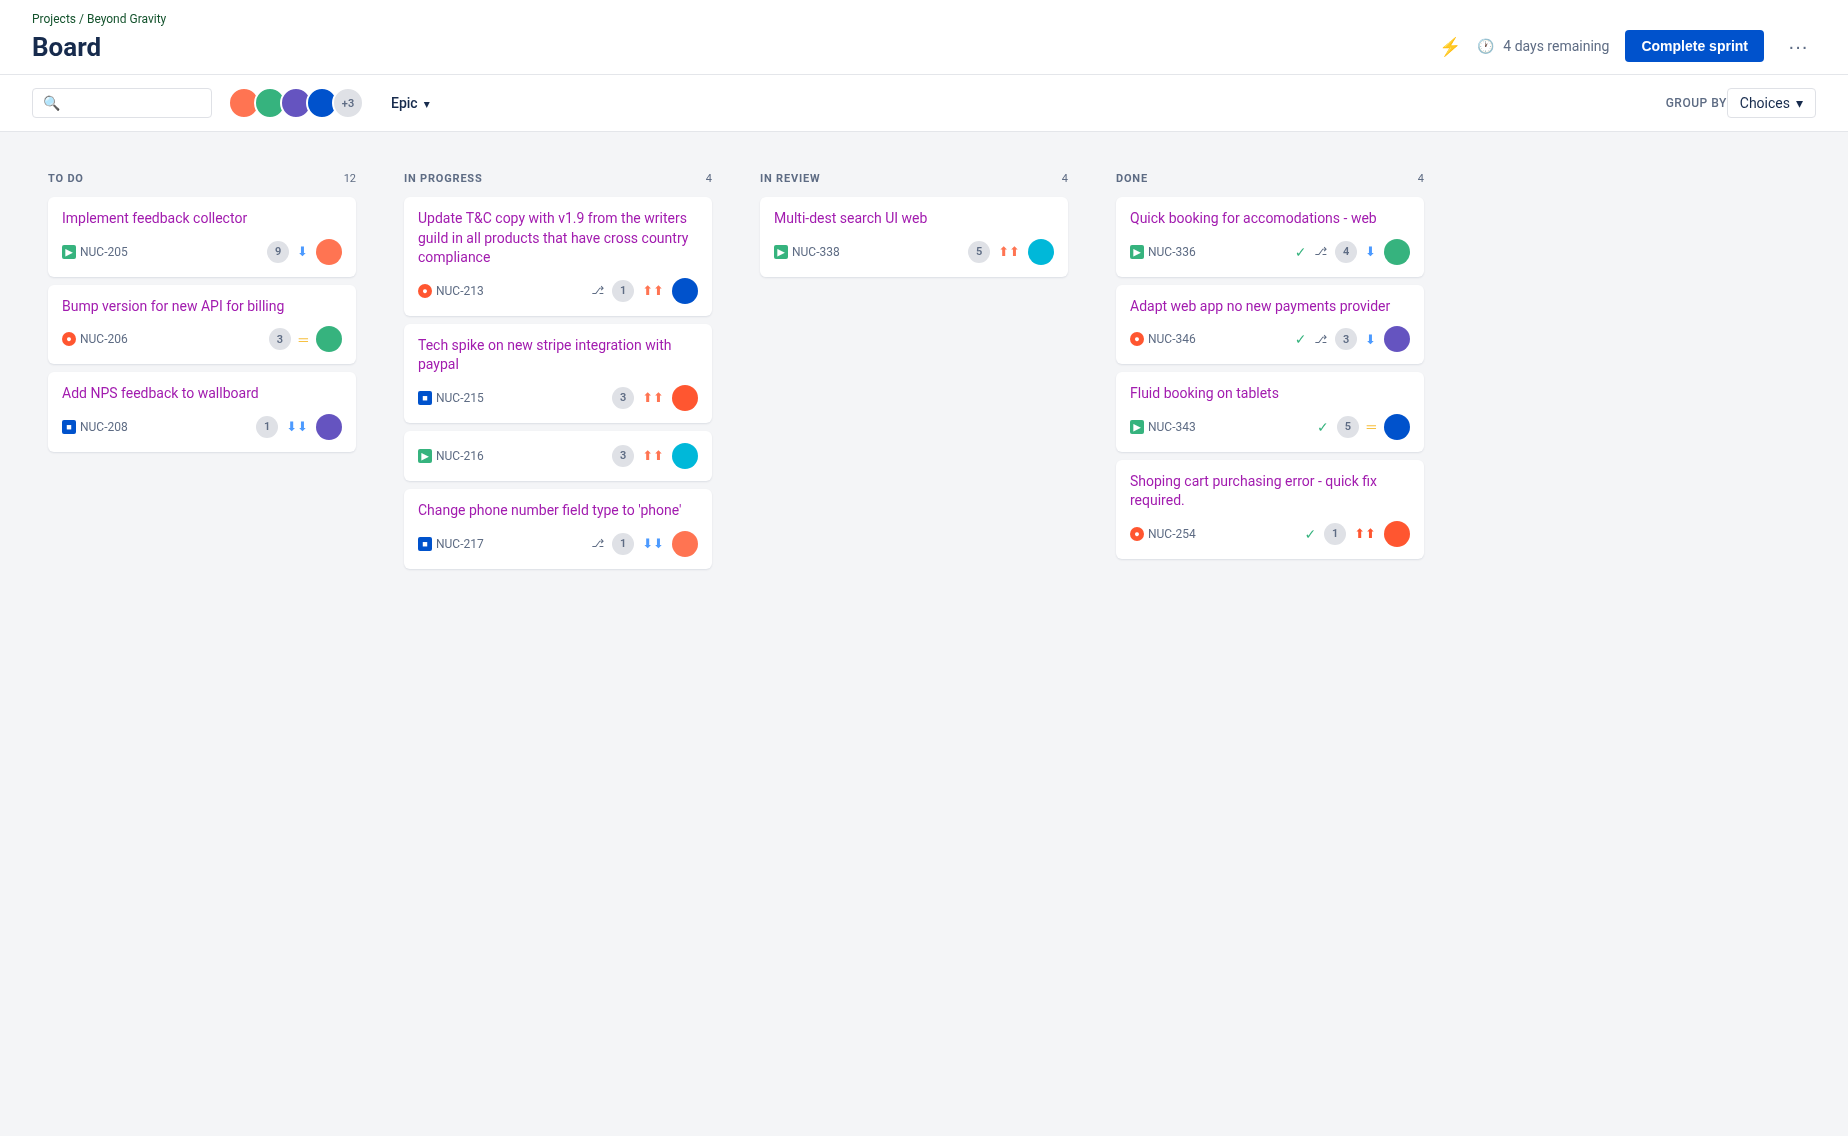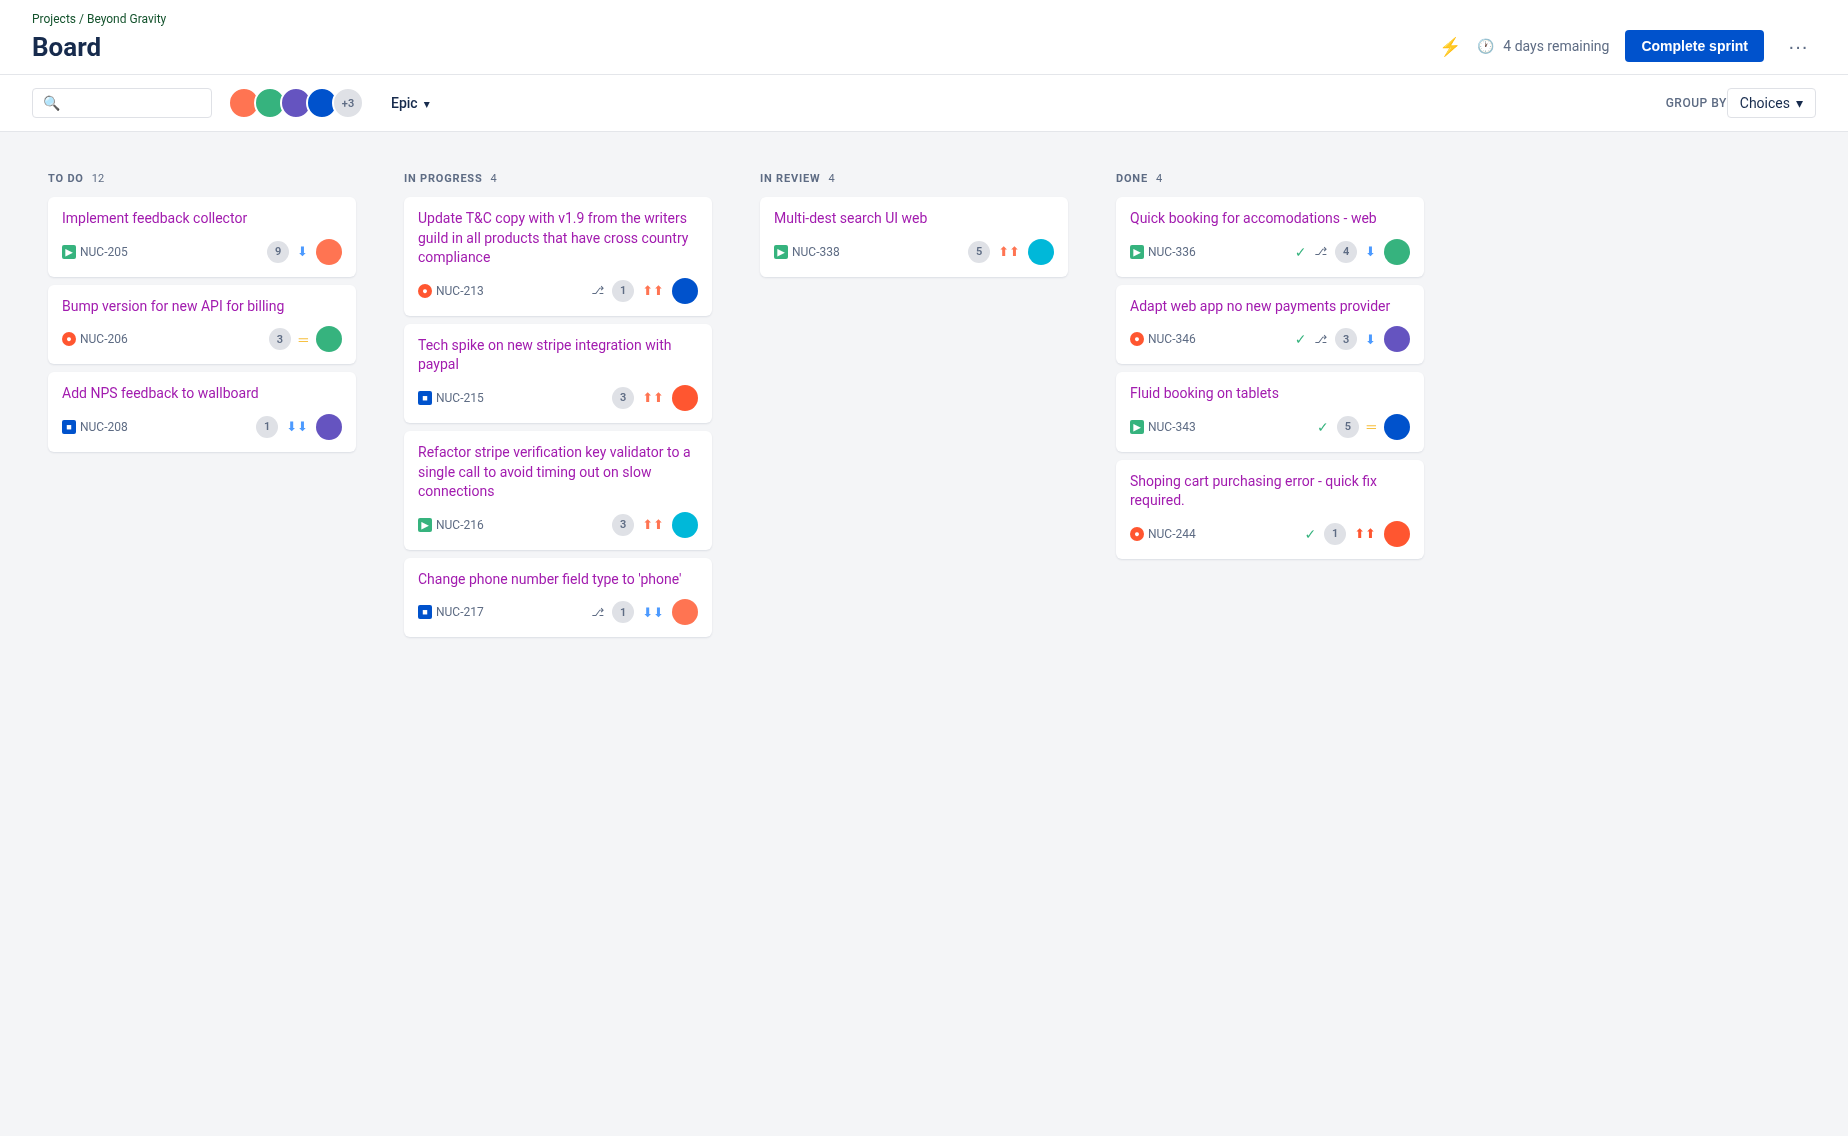--- a/index.html
+++ b/index.html
@@ -160,20 +160,21 @@
       border-radius: 8px;
       width: 340px;
       min-width: 340px;
       padding: 16px;
     }
     .column-header {
       display: flex;
       align-items: center;
       gap: 8px;
       margin-bottom: 12px;
+      justify-content: space-between;
     }
     .column-title {
       font-size: 11px;
       font-weight: 700;
       text-transform: uppercase;
       letter-spacing: 0.8px;
       color: #5e6c84;
     }
     .column-count {
       font-size: 11px;
@@ -389,21 +390,20 @@
           <span>NUC-215</span>
         </div>
         <div class="spacer"></div>
         <div class="badge">3</div>
         <span style="color:#ff7452;font-size:13px;">⬆⬆</span>
         <div class="avatar-sm av5"></div>
 
       </div>
     </div>
       <div class="card">
-      <div class="card-title">Refactor stripe verification key validator to a single call to avoid timing out on slow connections</div>
       <div class="card-footer">
 
         <div class="ticket-id">
           <span class="ticket-icon icon-story">▶</span>
           <span>NUC-216</span>
         </div>
         <div class="spacer"></div>
         <div class="badge">3</div>
         <span style="color:#ff7452;font-size:13px;">⬆⬆</span>
         <div class="avatar-sm av6"></div>
@@ -503,21 +503,21 @@
         <div class="avatar-sm av4"></div>
 
       </div>
     </div>
       <div class="card">
       <div class="card-title">Shoping cart purchasing error - quick fix required.</div>
       <div class="card-footer">
 
         <div class="ticket-id">
           <span class="ticket-icon icon-bug">●</span>
-          <span>NUC-244</span>
+          <span>NUC-254</span>
         </div>
         <div class="spacer"></div>
         <span style="color:#36b37e;font-size:14px;">✓</span>
 
         <div class="badge">1</div>
         <span style="color:#ff5630;font-size:13px;">⬆⬆</span>
         <div class="avatar-sm av5"></div>
 
       </div>
     </div>

